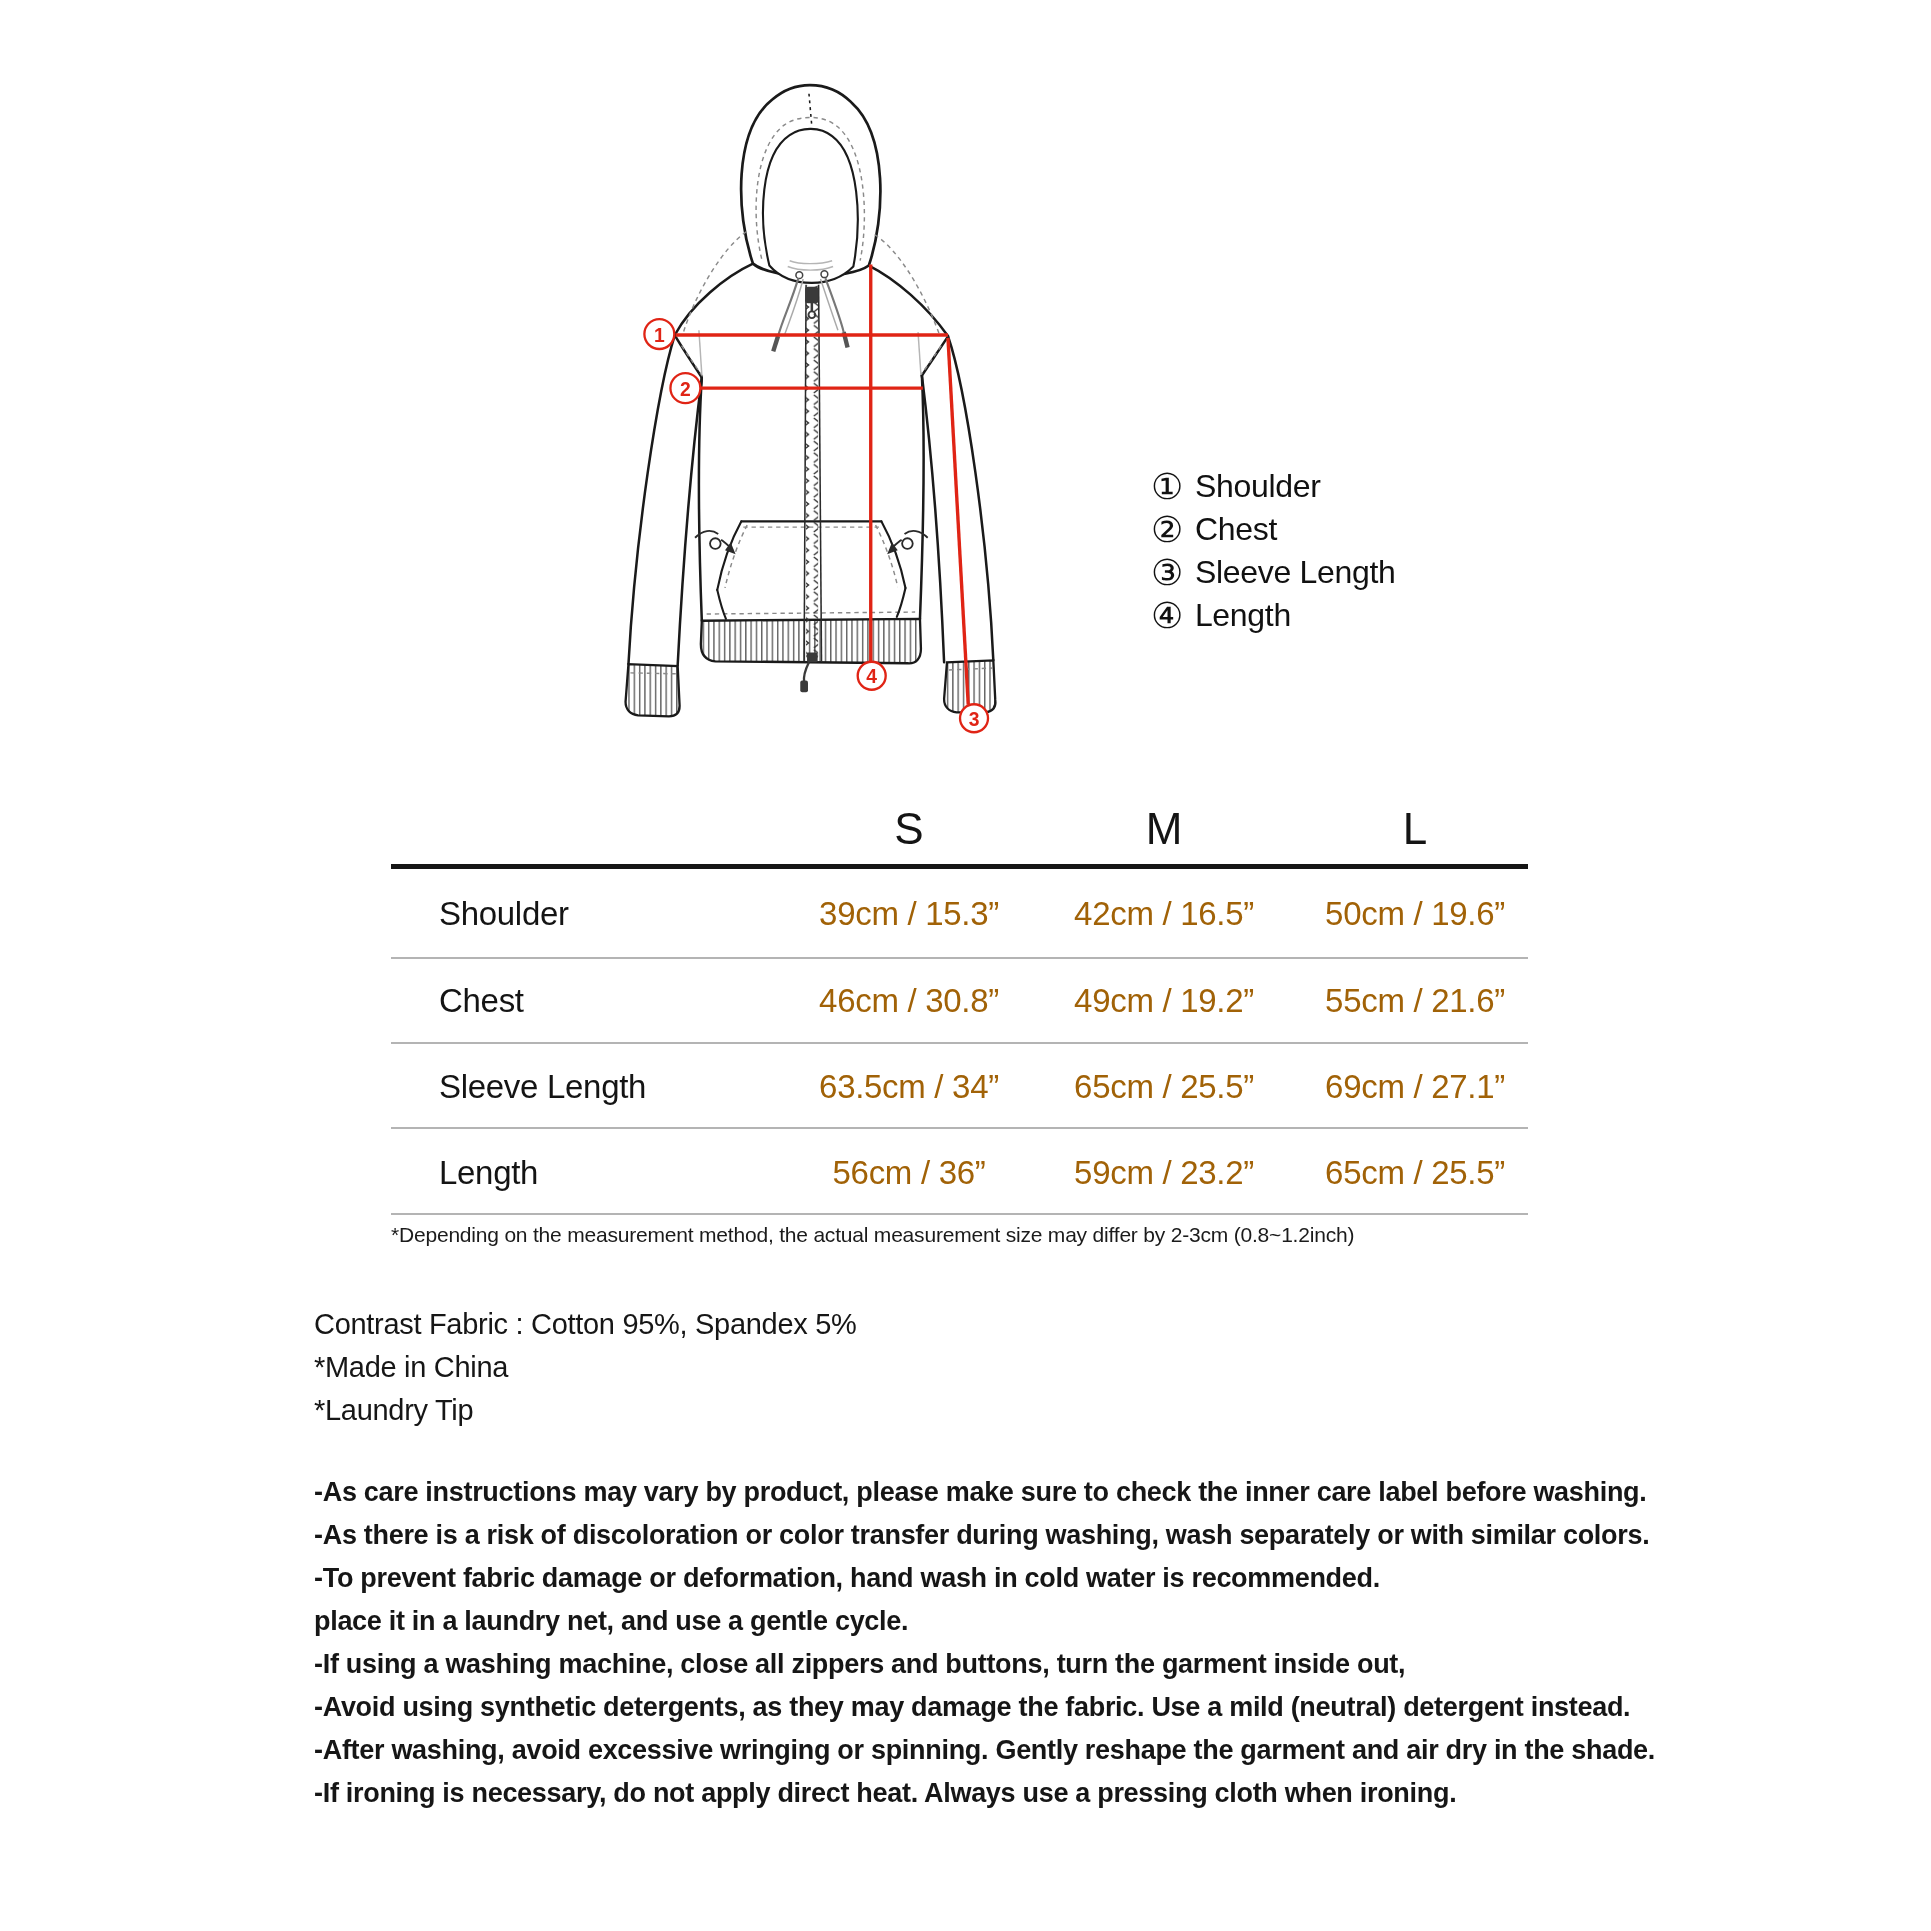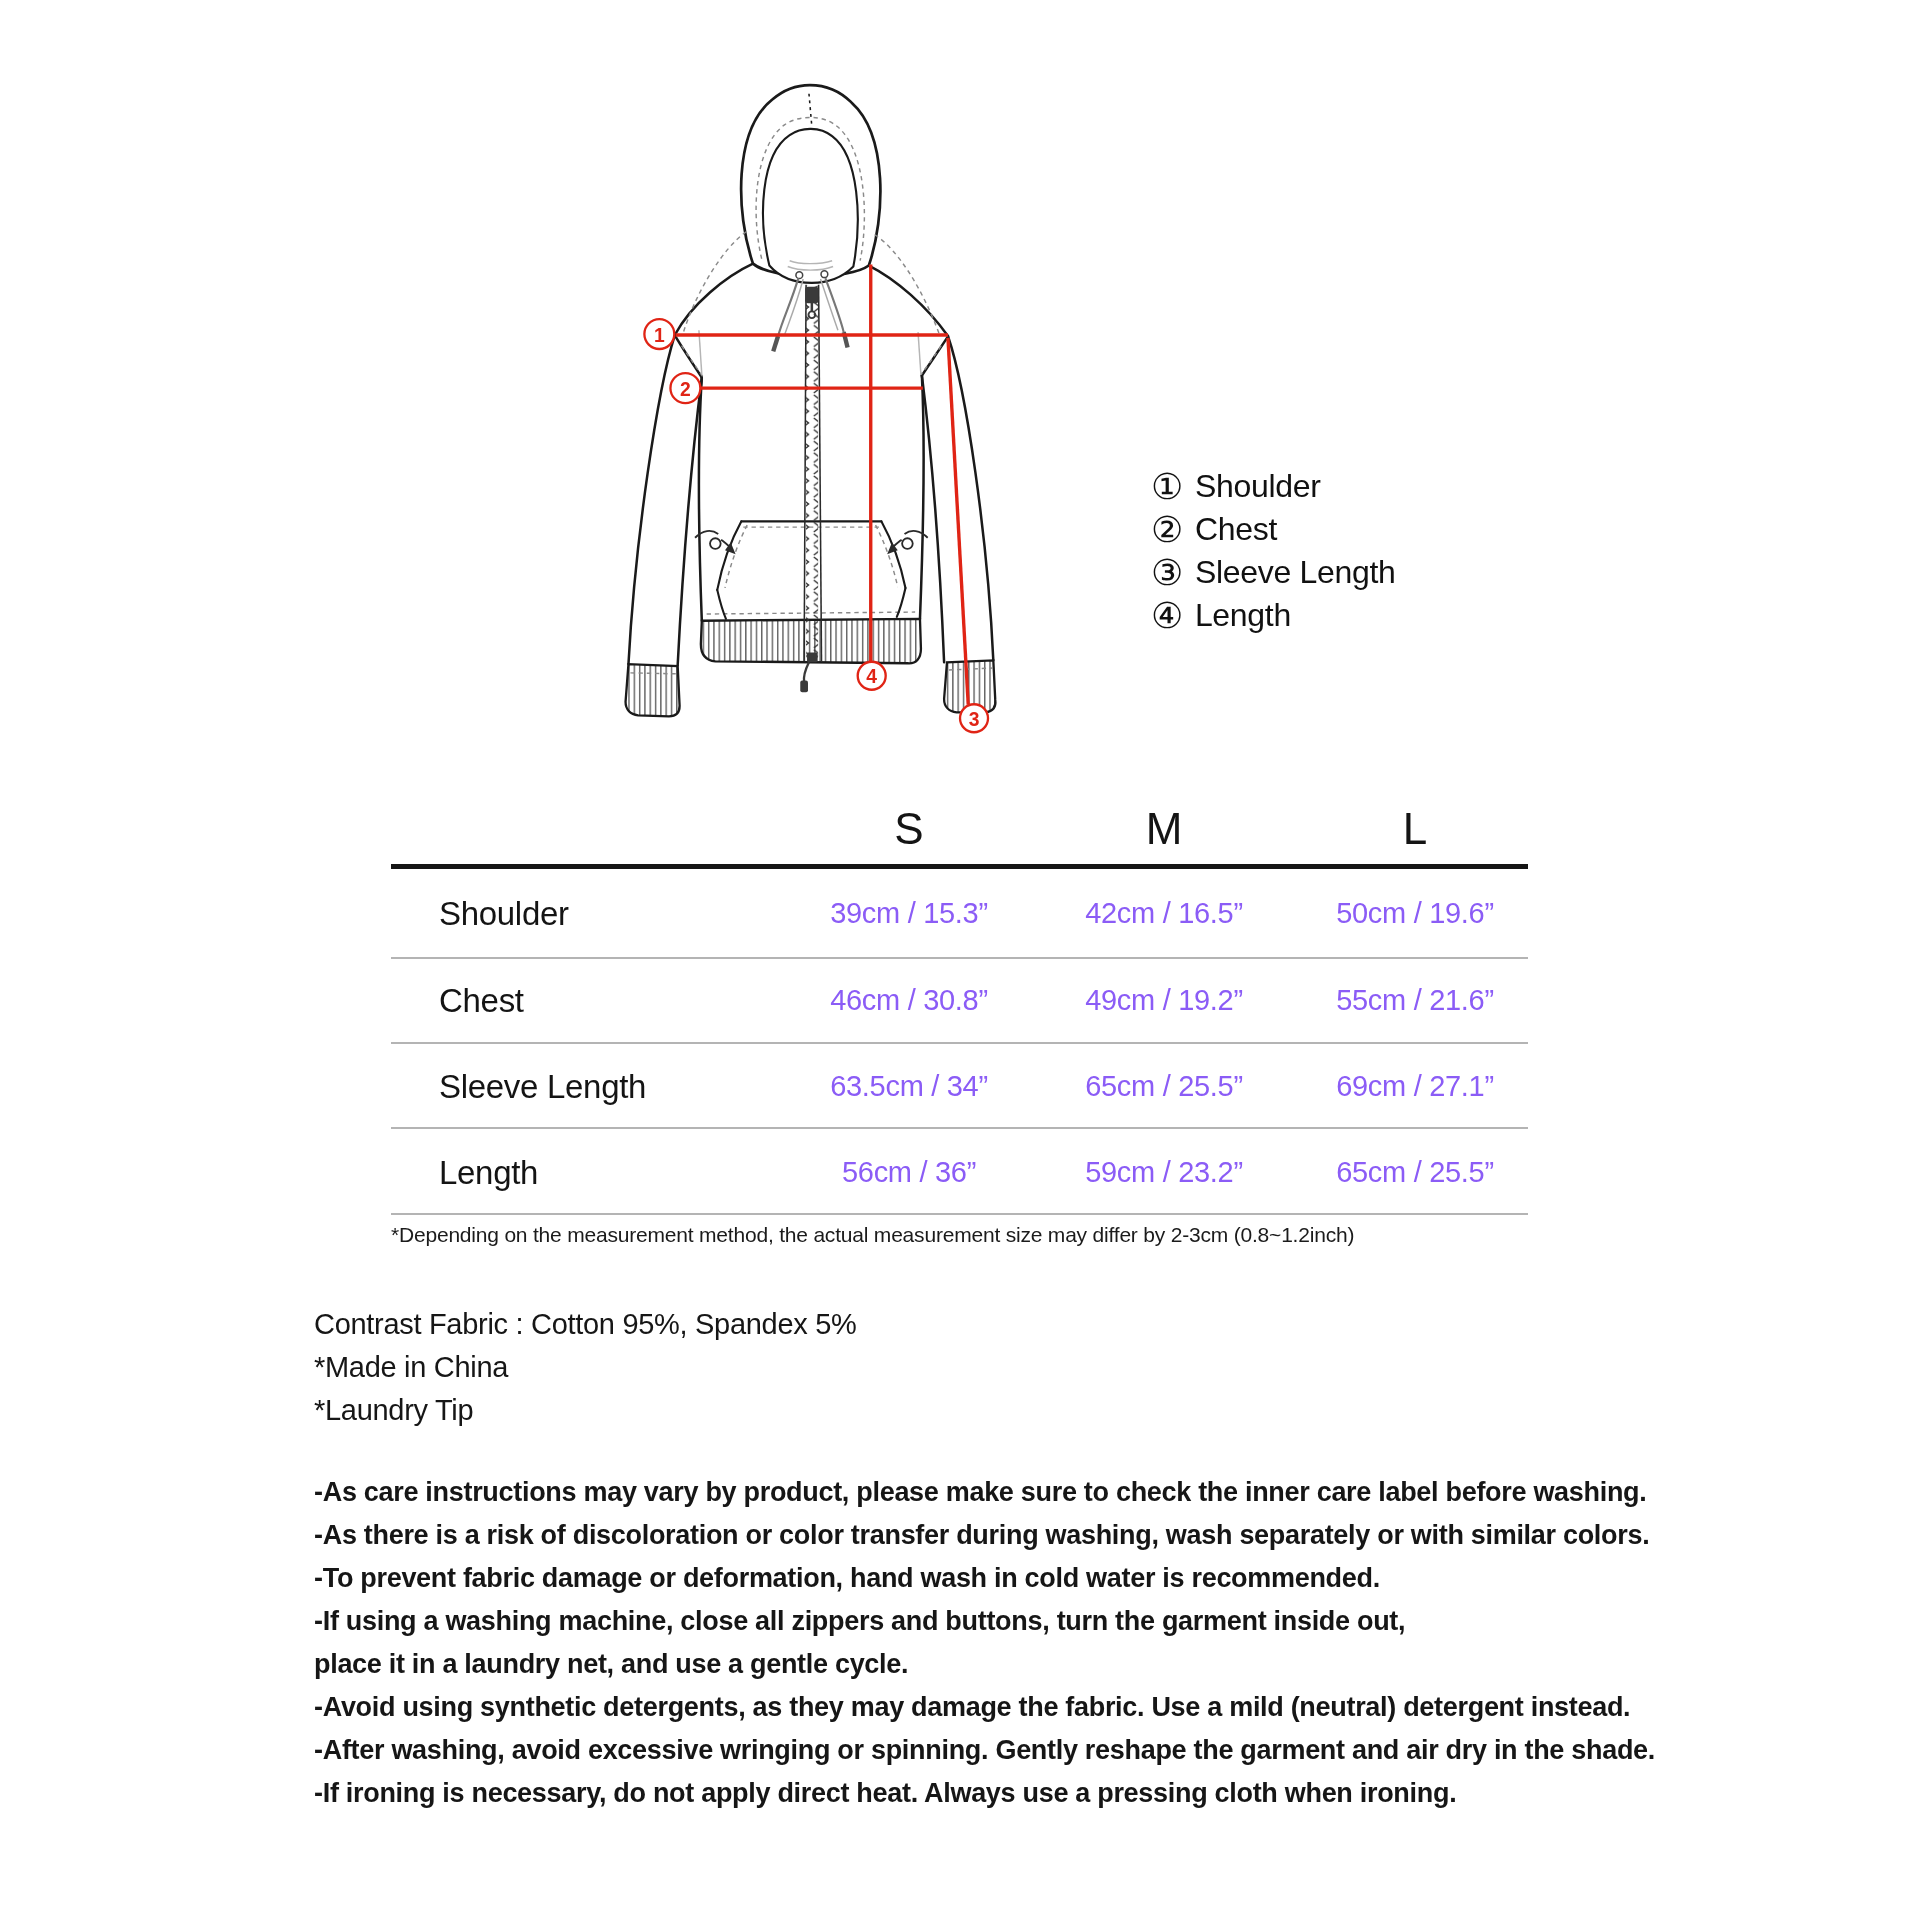--- a/index.html
+++ b/index.html
@@ -16,21 +16,21 @@
   .legend-num{font-size:36px;line-height:43px;color:#111;}
   .legend-label{font-size:32px;line-height:43px;margin-left:11.6px;color:#111;letter-spacing:-0.3px;}
 
   
   .thead{left:391px;top:806px;width:1137px;height:46px;}
   .thead span{position:absolute;transform:translateX(-50%);font-size:44px;line-height:46px;color:#141414;}
   .rule-thick{left:391px;top:864px;width:1137px;height:4.8px;background:#151515;}
   .rule-thin{left:391px;width:1137px;height:1.9px;background:#b4b4b4;}
   .trow{left:391px;width:1154px;height:41px;}
   .tlabel{position:absolute;left:48px;font-size:33px;line-height:41px;letter-spacing:-0.3px;color:#141414;}
-  .tval{position:absolute;transform:translateX(-50%);font-size:29px;line-height:41px;letter-spacing:-0.3px;color:#8b5cf6;white-space:nowrap;}
+  .tval{position:absolute;transform:translateX(-50%);font-size:33px;line-height:41px;letter-spacing:-0.3px;color:#a16207;white-space:nowrap;}
   .tval.c1{left:518px;} .tval.c2{left:773px;} .tval.c3{left:1024px;}
   .note{left:391px;top:1220px;width:1137px;font-size:21px;line-height:29px;color:#1b1b1b;letter-spacing:-0.2px;}
 
   
   .info{left:314px;top:1303px;}
   .info div{font-size:29px;line-height:43px;letter-spacing:-0.3px;color:#161616;white-space:nowrap;}
   .care{left:314px;top:1471px;}
   .care div{font-size:27px;line-height:43px;letter-spacing:-0.3px;color:#161616;white-space:nowrap;font-weight:bold;}
 </style>
 </head>
@@ -225,21 +225,21 @@
   <div class="abs info">
     <div>Contrast Fabric : Cotton 95%, Spandex 5%</div>
     <div>*Made in China</div>
     <div>*Laundry Tip</div>
   </div>
 
   <div class="abs care">
     <div>-As care instructions may vary by product, please make sure to check the inner care label before washing.</div>
     <div>-As there is a risk of discoloration or color transfer during washing, wash separately or with similar colors.</div>
     <div>-To prevent fabric damage or deformation, hand wash in cold water is recommended.</div>
+    <div>place it in a laundry net, and use a gentle cycle.</div>
     <div>-If using a washing machine, close all zippers and buttons, turn the garment inside out,</div>
-    <div>place it in a laundry net, and use a gentle cycle.</div>
     <div>-Avoid using synthetic detergents, as they may damage the fabric. Use a mild (neutral) detergent instead.</div>
     <div>-After washing, avoid excessive wringing or spinning. Gently reshape the garment and air dry in the shade.</div>
     <div>-If ironing is necessary, do not apply direct heat. Always use a pressing cloth when ironing.</div>
   </div>
 
 </div>
 
 
 </body></html>

